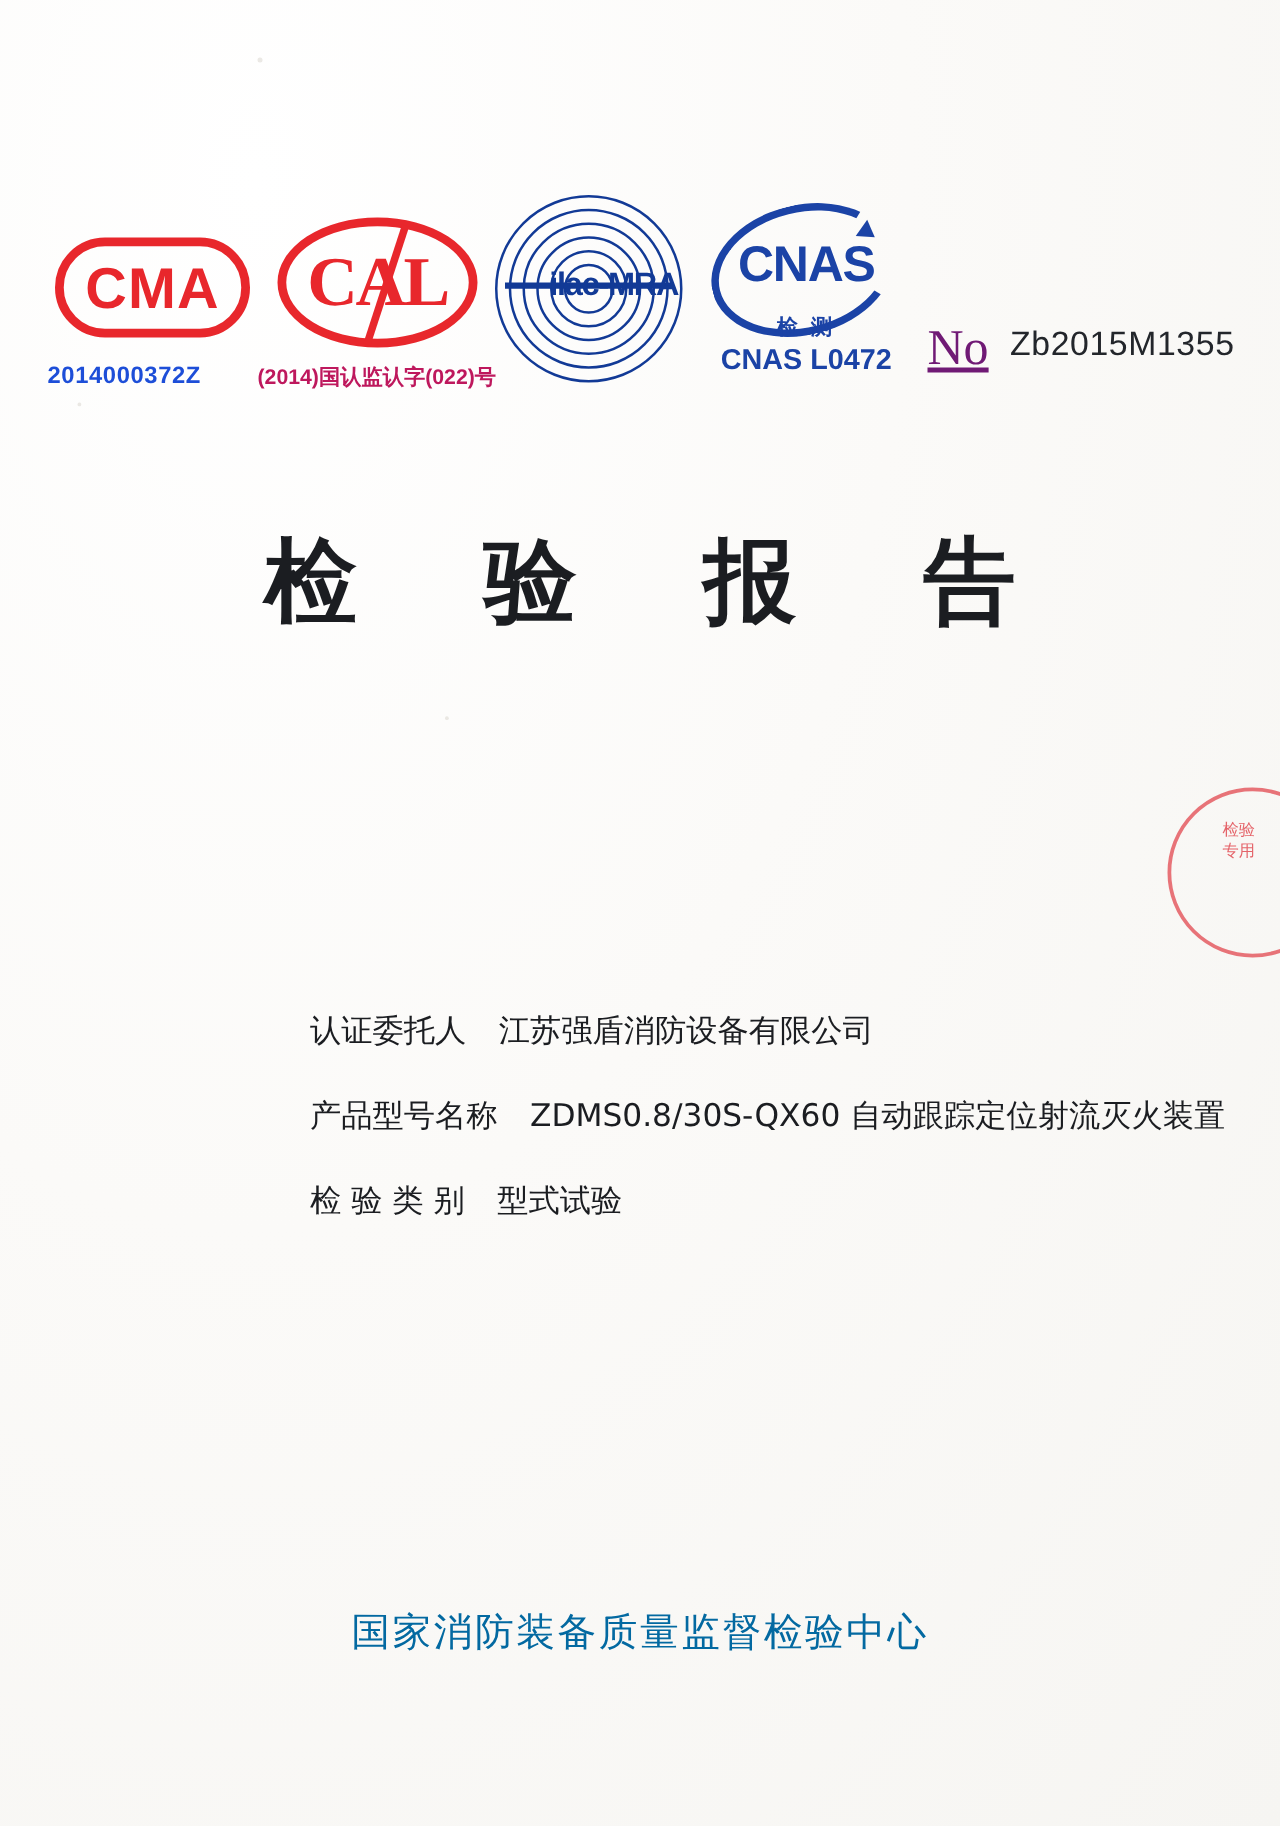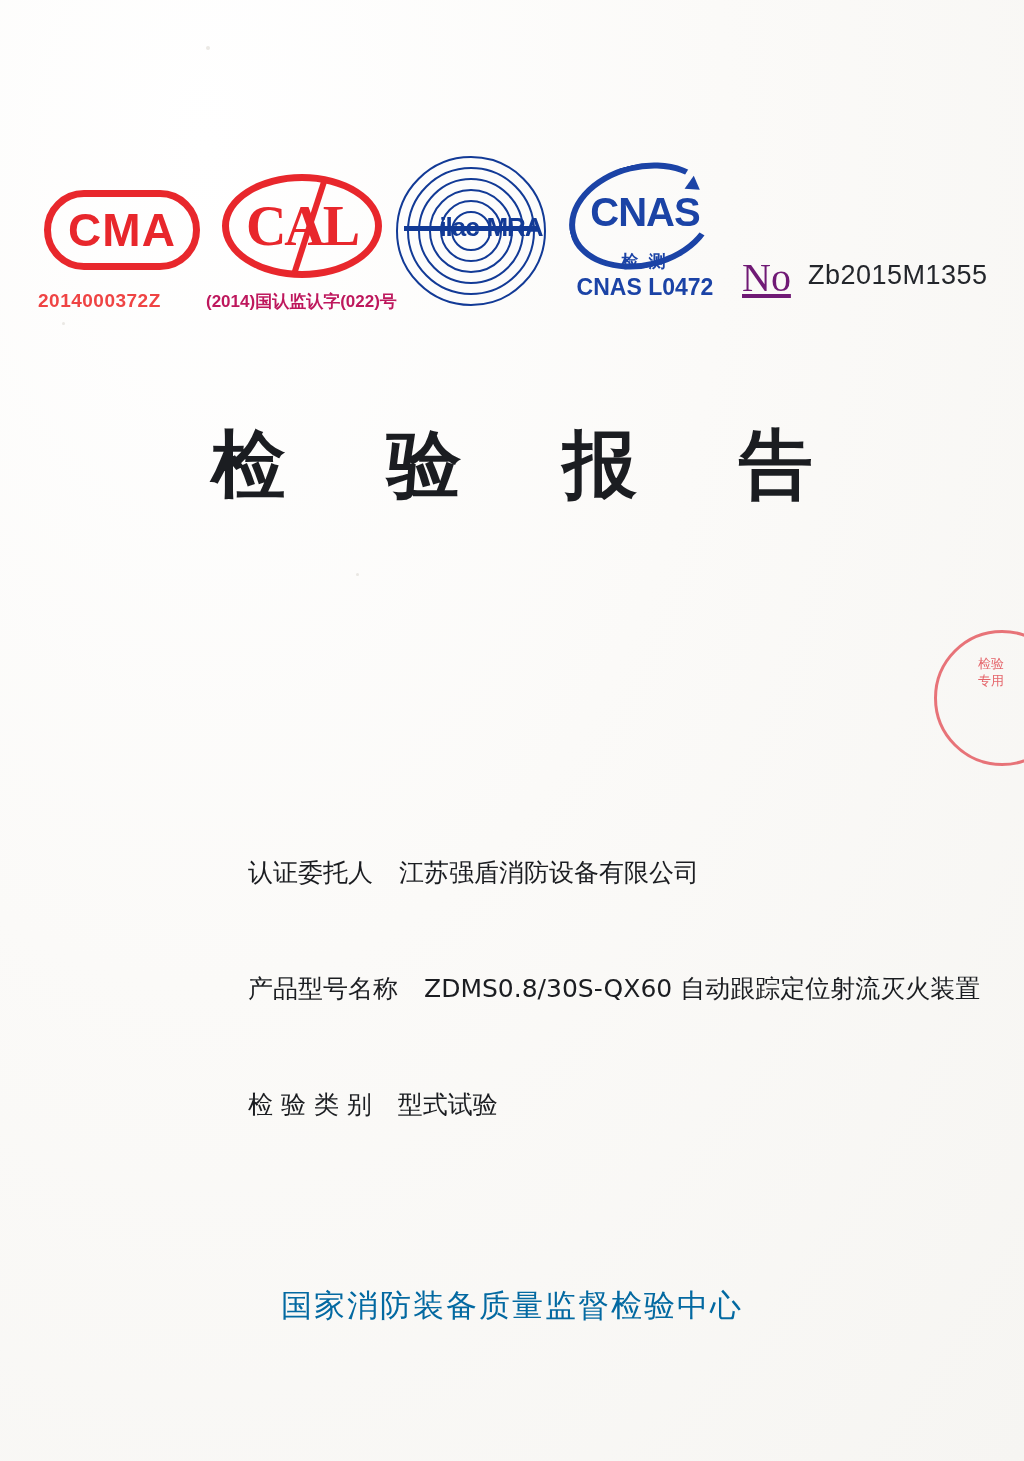--- a/index.html
+++ b/index.html
@@ -65,21 +65,21 @@
     font-size: 46px;
     color: #e8272c;
     letter-spacing: 1px;
   }
   .cma-code {
     position: absolute;
     left: 38px;
     top: 142px;
     font-size: 19px;
     font-weight: bold;
-    color: #ef4444;
+    color: #1d4ed8;
     font-family: "Liberation Sans", sans-serif;
     letter-spacing: .5px;
   }
 
   
   .cal {
     position: absolute;
     left: 222px;
     top: 20px;
     width: 170px;
@@ -276,21 +276,20 @@
   .field-row {
     display: flex;
     align-items: baseline;
     margin-bottom: 35px;
     font-size: 25px;
     color: #1b1d21;
     font-family: "DejaVu Sans", sans-serif;
   }
   .field-label {
     white-space: nowrap;
-    margin-top: 48px;
   }
   .field-value {
     margin-left: 26px;
     white-space: nowrap;
   }
 
   
   .footer {
     position: absolute;
     top: 1285px;

